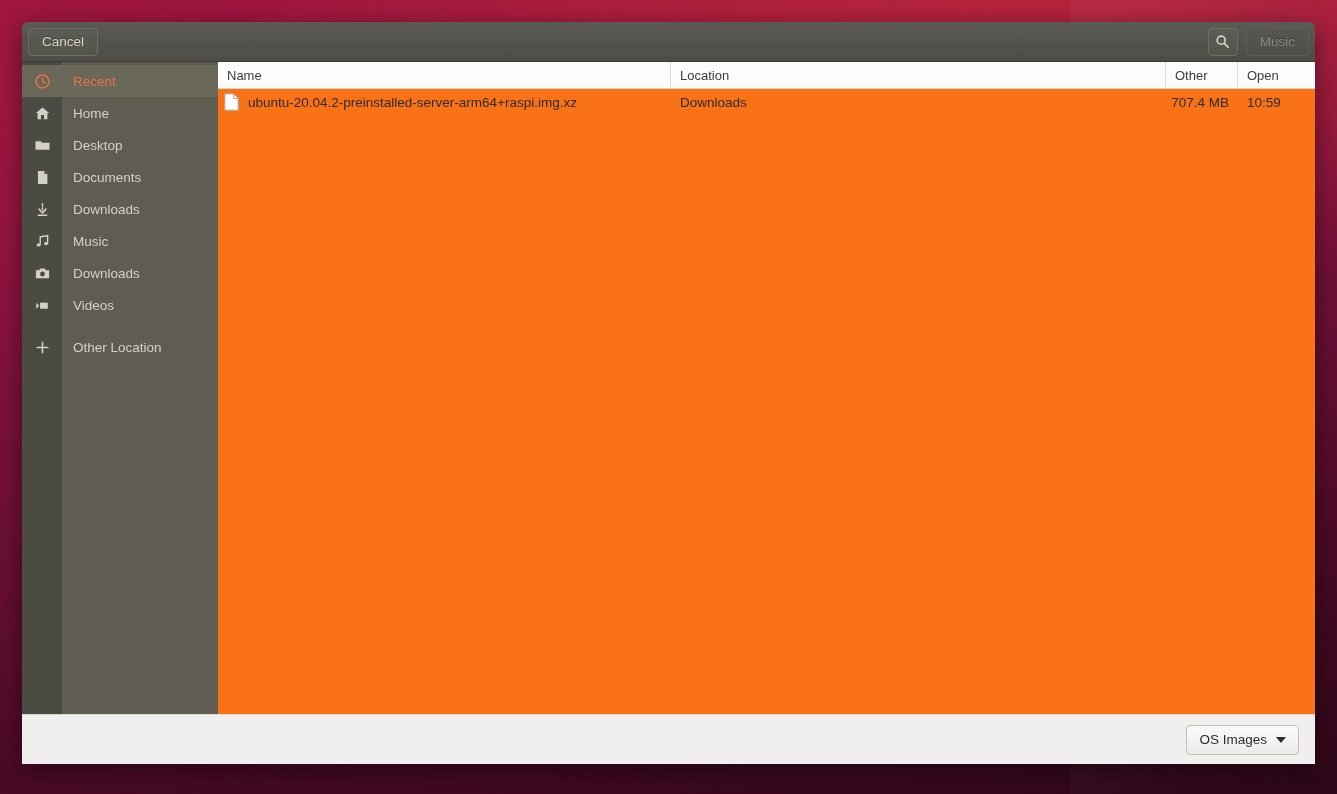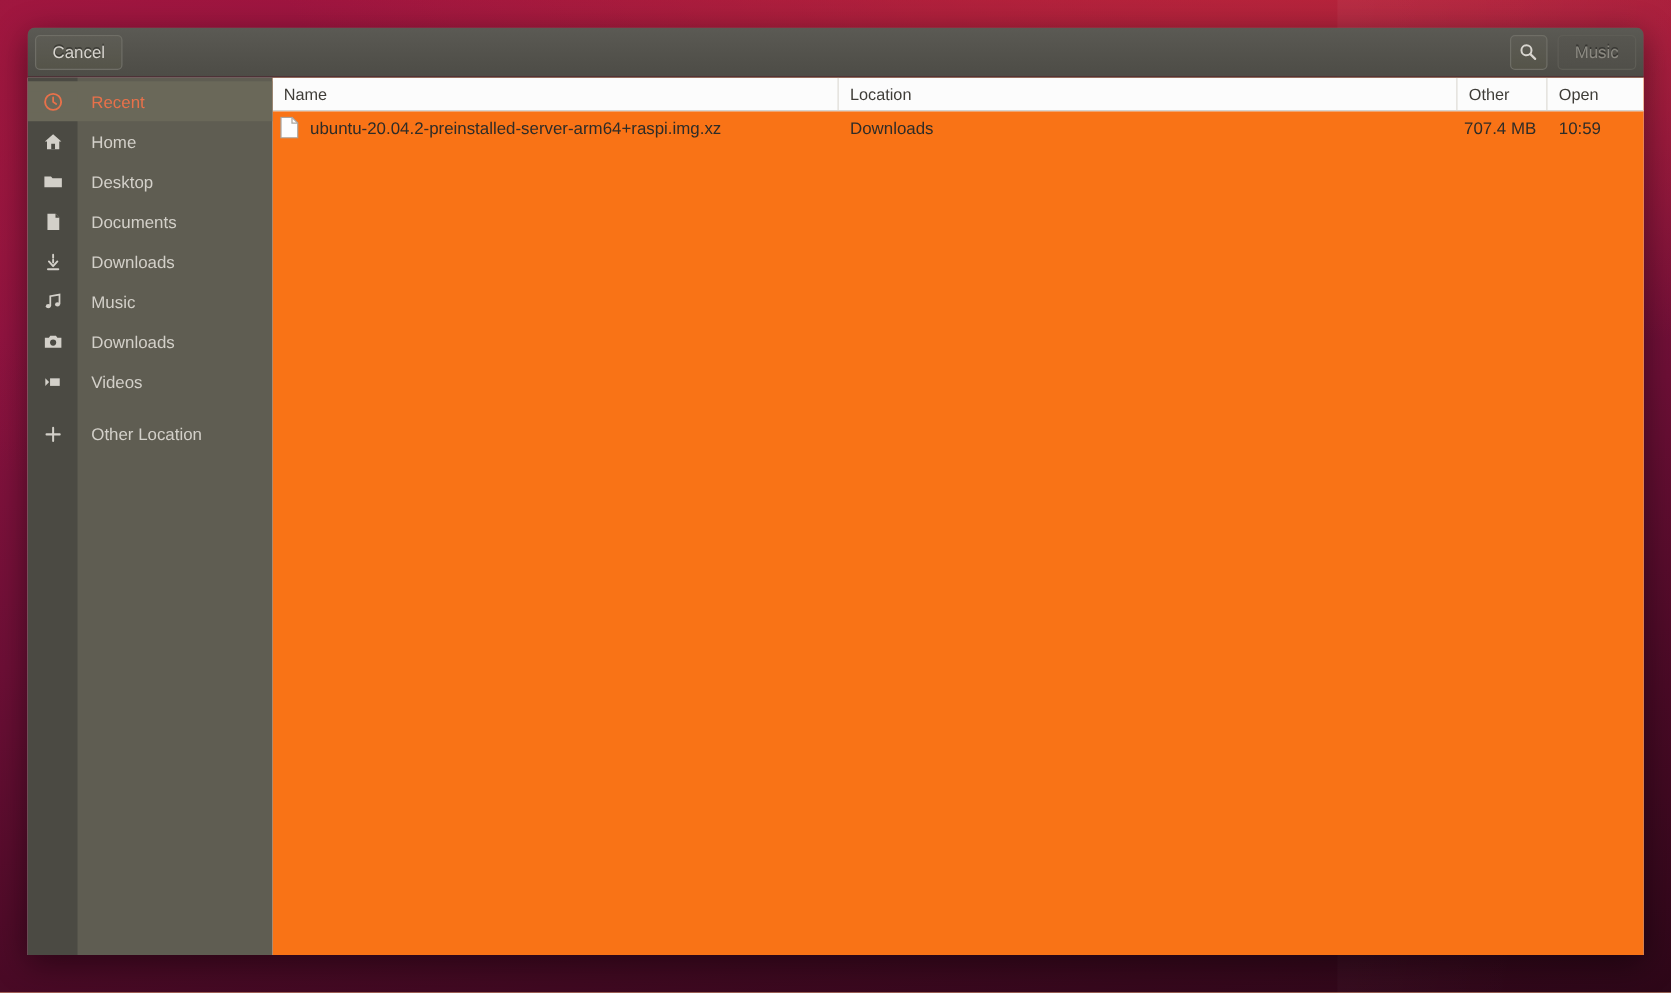--- a/index.html
+++ b/index.html
@@ -353,14 +353,20 @@
           <span class="fname">ubuntu-20.04.2-preinstalled-server-arm64+raspi.img.xz</span>
         </div>
         <div class="c-loc w-loc">Downloads</div>
         <div class="c-size w-size">707.4 MB</div>
         <div class="c-acc w-acc">10:59</div>
       </div>
 
     </div>
   </div>
 
+  <div id="footer">
+    <div id="filter-btn">
+      <span>OS Images</span>
+      <span class="caret"></span>
+    </div>
+  </div>
 
 </div>
 
 </body></html>

